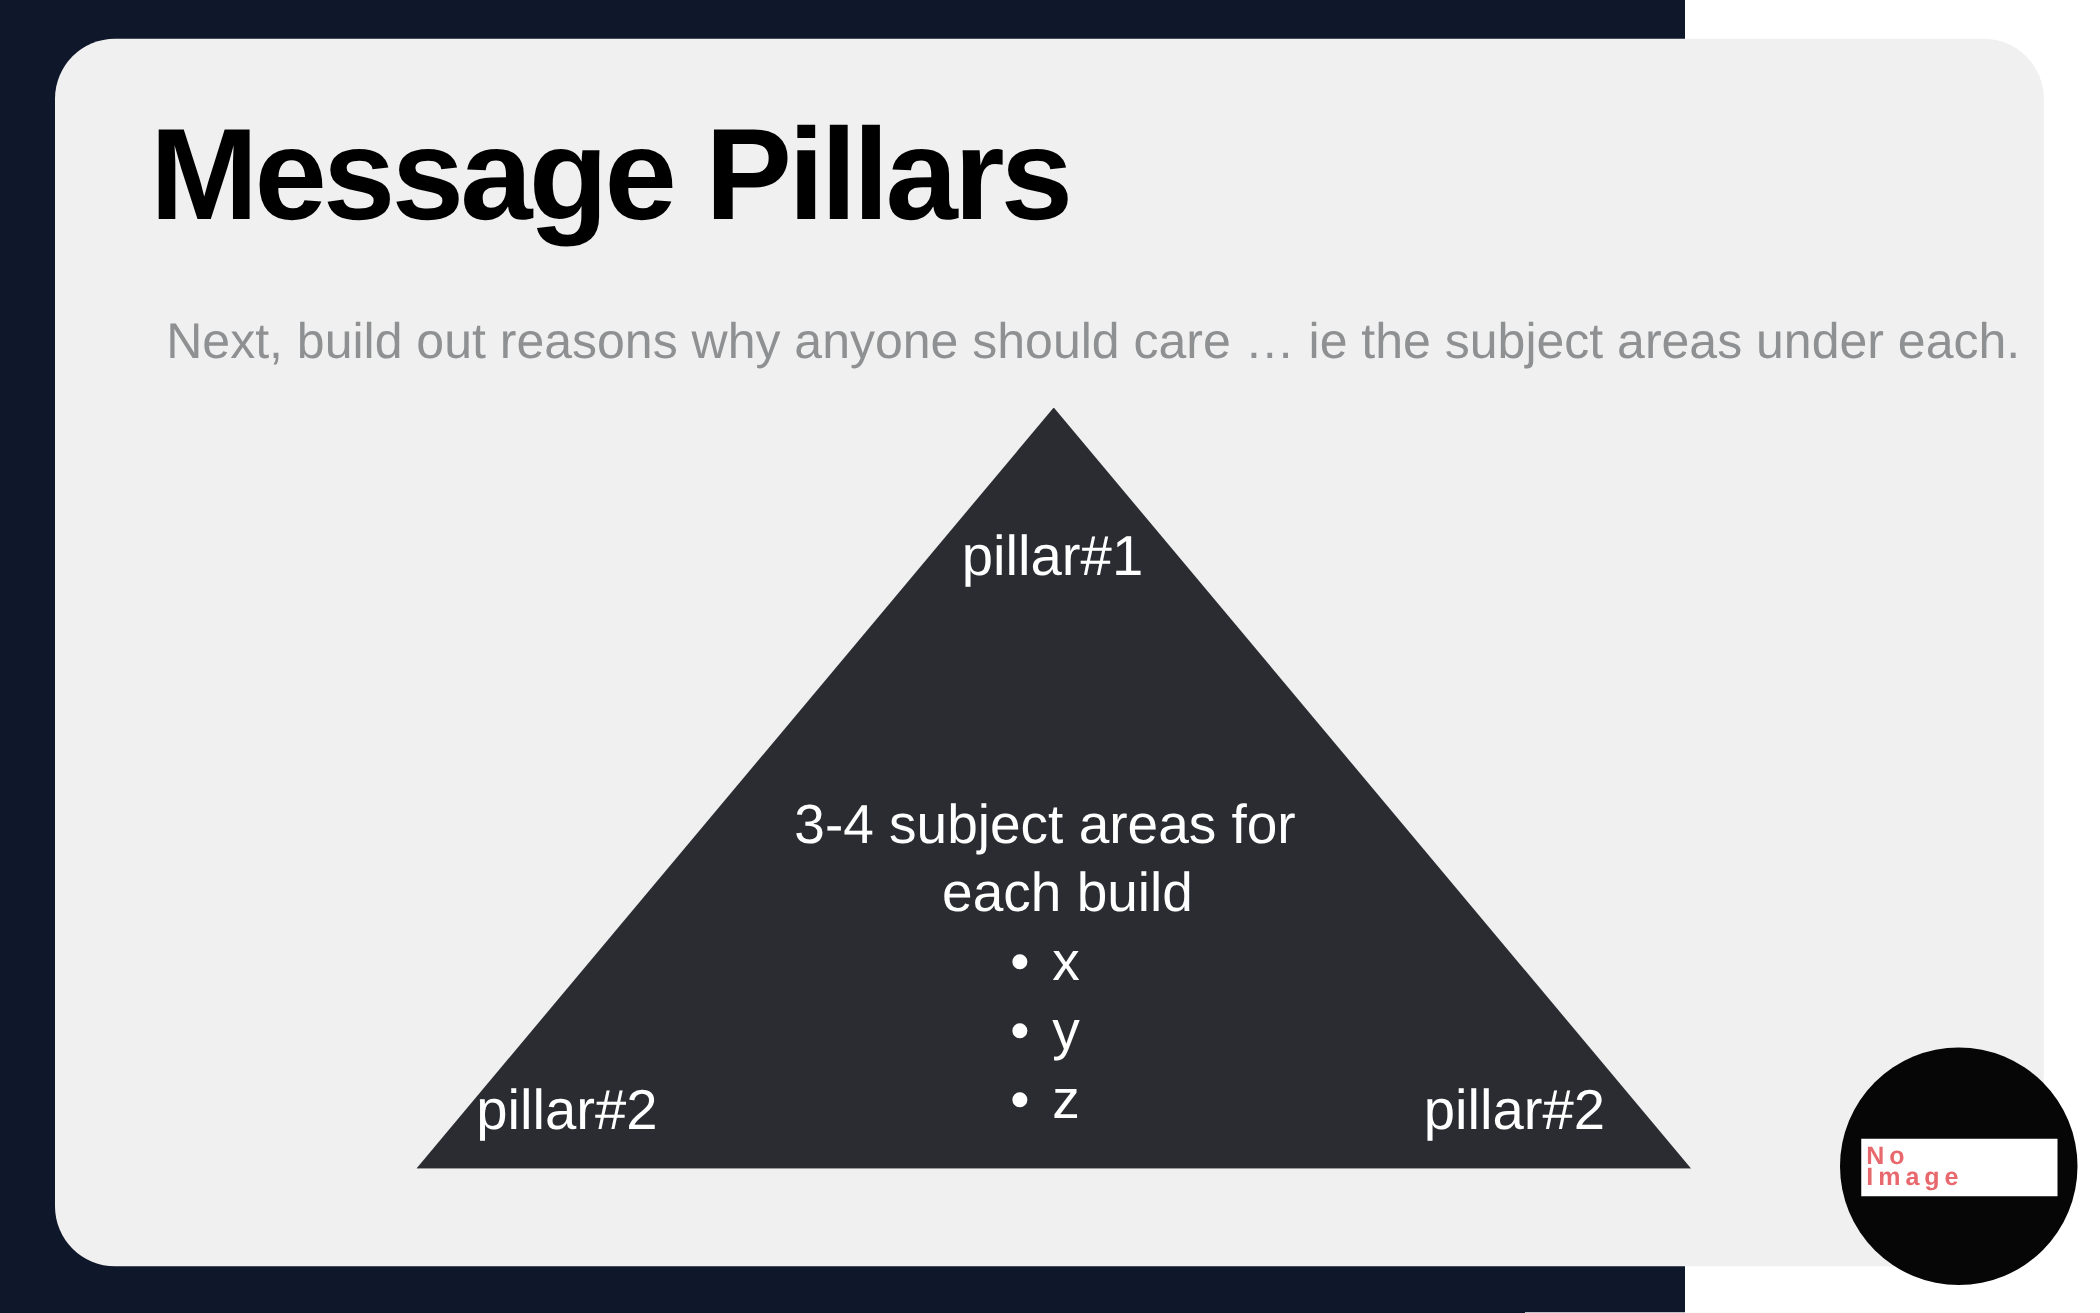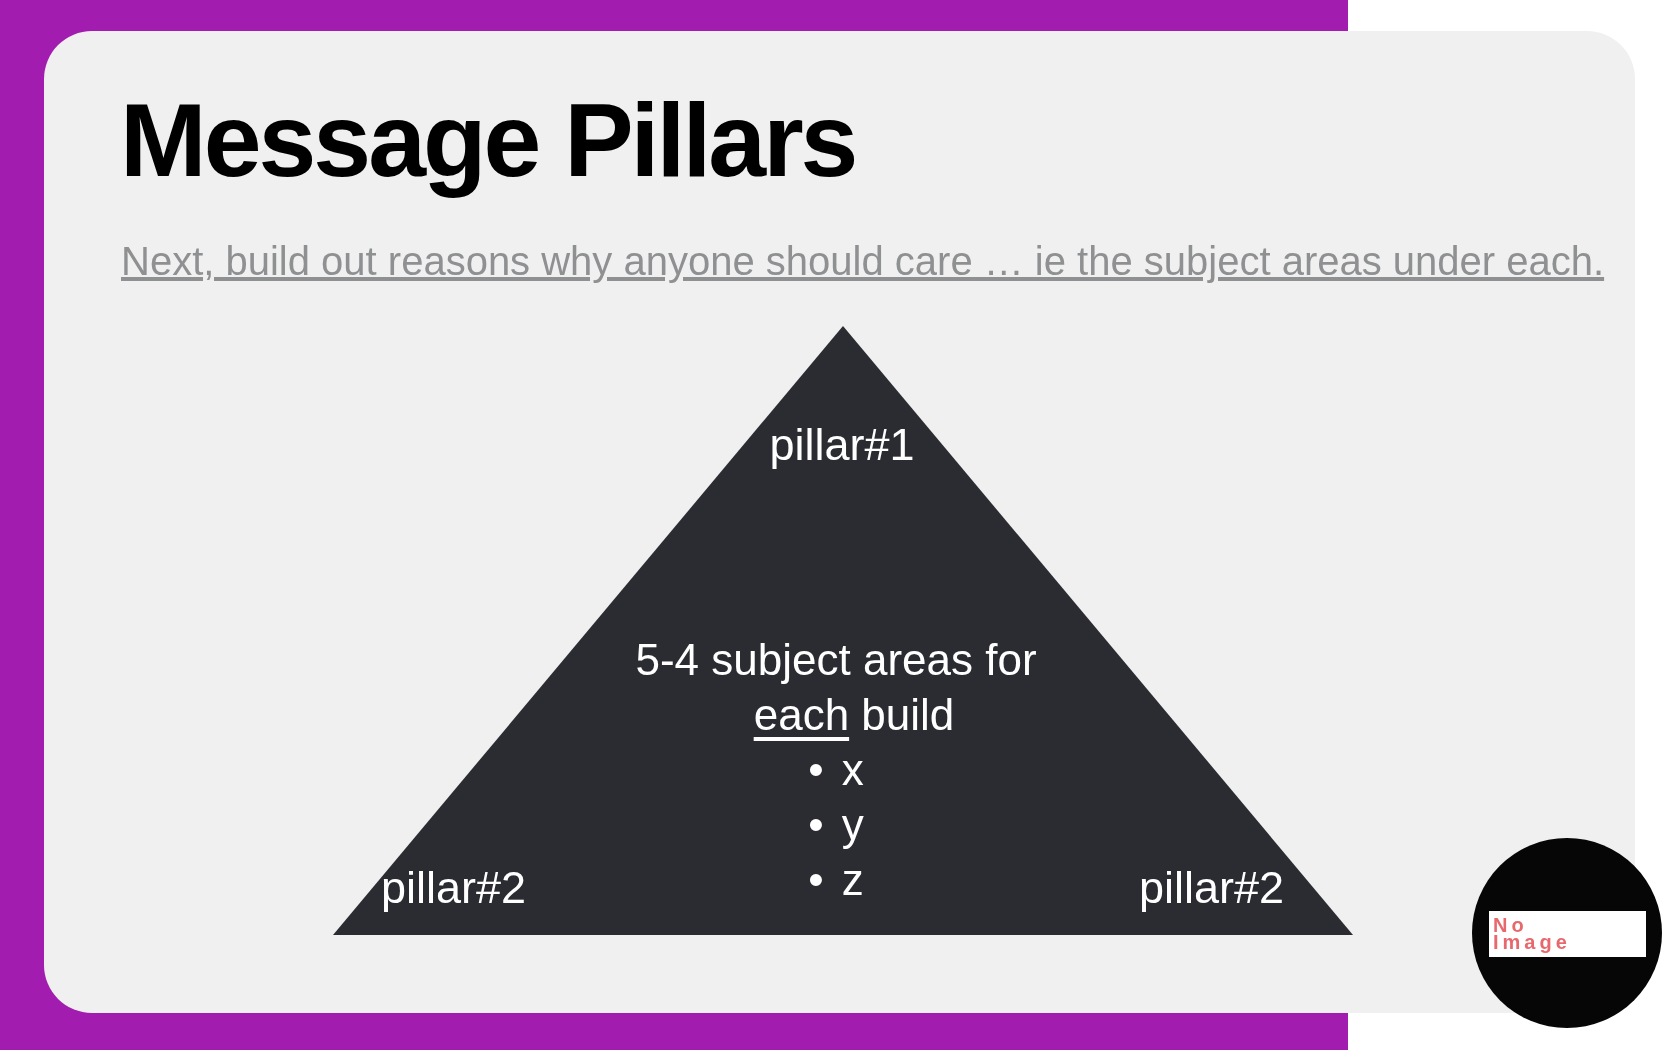--- a/index.html
+++ b/index.html
@@ -8,21 +8,21 @@
     width: 1680px;
     height: 1050px;
     background: #ffffff;
     overflow: hidden;
     font-family: "Liberation Sans", "DejaVu Sans", sans-serif;
   }
   .canvas {
     position: relative;
     width: 1348px;
     height: 1050px;
-    background: #a21caf;
+    background: #0f172a;
   }
   .slide-card {
     position: absolute;
     left: 44px;
     top: 31px;
     width: 1591px;
     height: 982px;
     background: #f0f0f0;
     border-radius: 48px;
   }
@@ -35,27 +35,26 @@
     font-weight: 700;
     letter-spacing: -3px;
     line-height: 1;
     color: #000000;
     white-space: nowrap;
   }
   .slide-subtitle {
     position: absolute;
     left: 77px;
     top: 206px;
-    margin: 0;
+    margin: 12px;
     font-size: 40px;
     font-weight: 400;
     line-height: 1.2;
     color: #8e9092;
     white-space: nowrap;
-    text-decoration: underline;
   }
   .triangle {
     position: absolute;
     left: 289px;  
     top: 295px;   
     width: 1020px;
     height: 609px;
     background: #2a2c32;
     -webkit-clip-path: polygon(50% 0%, 100% 100%, 0% 100%);
     clip-path: polygon(50% 0%, 100% 100%, 0% 100%);
@@ -88,21 +87,20 @@
     top: 601px;   
     transform: translateX(-50%);
     margin: 0;
     text-align: center;
     font-size: 44px;
     line-height: 55px;
     color: #ffffff;
     white-space: nowrap;
   }
   .underlined-word {
-    text-decoration: underline;
     text-decoration-thickness: 4px;
     text-underline-offset: 7px;
     margin-left: 36px;
   }
   .bullet-item .bullet-marker {
     display: inline-block;
     margin-right: 18px;
   }
   .no-image-badge {
     position: absolute;
@@ -141,21 +139,21 @@
 
     <h1 class="slide-title">Message Pillars</h1>
 
     <p class="slide-subtitle">Next, build out reasons why anyone should care … ie the subject areas under each.</p>
 
     <div class="triangle"></div>
 
     <div class="tri-label tri-label-top">pillar#1</div>
 
     <div class="tri-center">
-      <div>5-4 subject areas for</div>
+      <div>3-4 subject areas for</div>
       <div><span class="underlined-word">each</span><span> build</span></div>
       <div class="bullet-item"><span class="bullet-marker">•</span><span>x</span></div>
       <div class="bullet-item"><span class="bullet-marker">•</span><span>y</span></div>
       <div class="bullet-item"><span class="bullet-marker">•</span><span>z</span></div>
     </div>
 
     <div class="tri-label tri-label-bl">pillar#2</div>
 
     <div class="tri-label tri-label-br">pillar#2</div>
 

